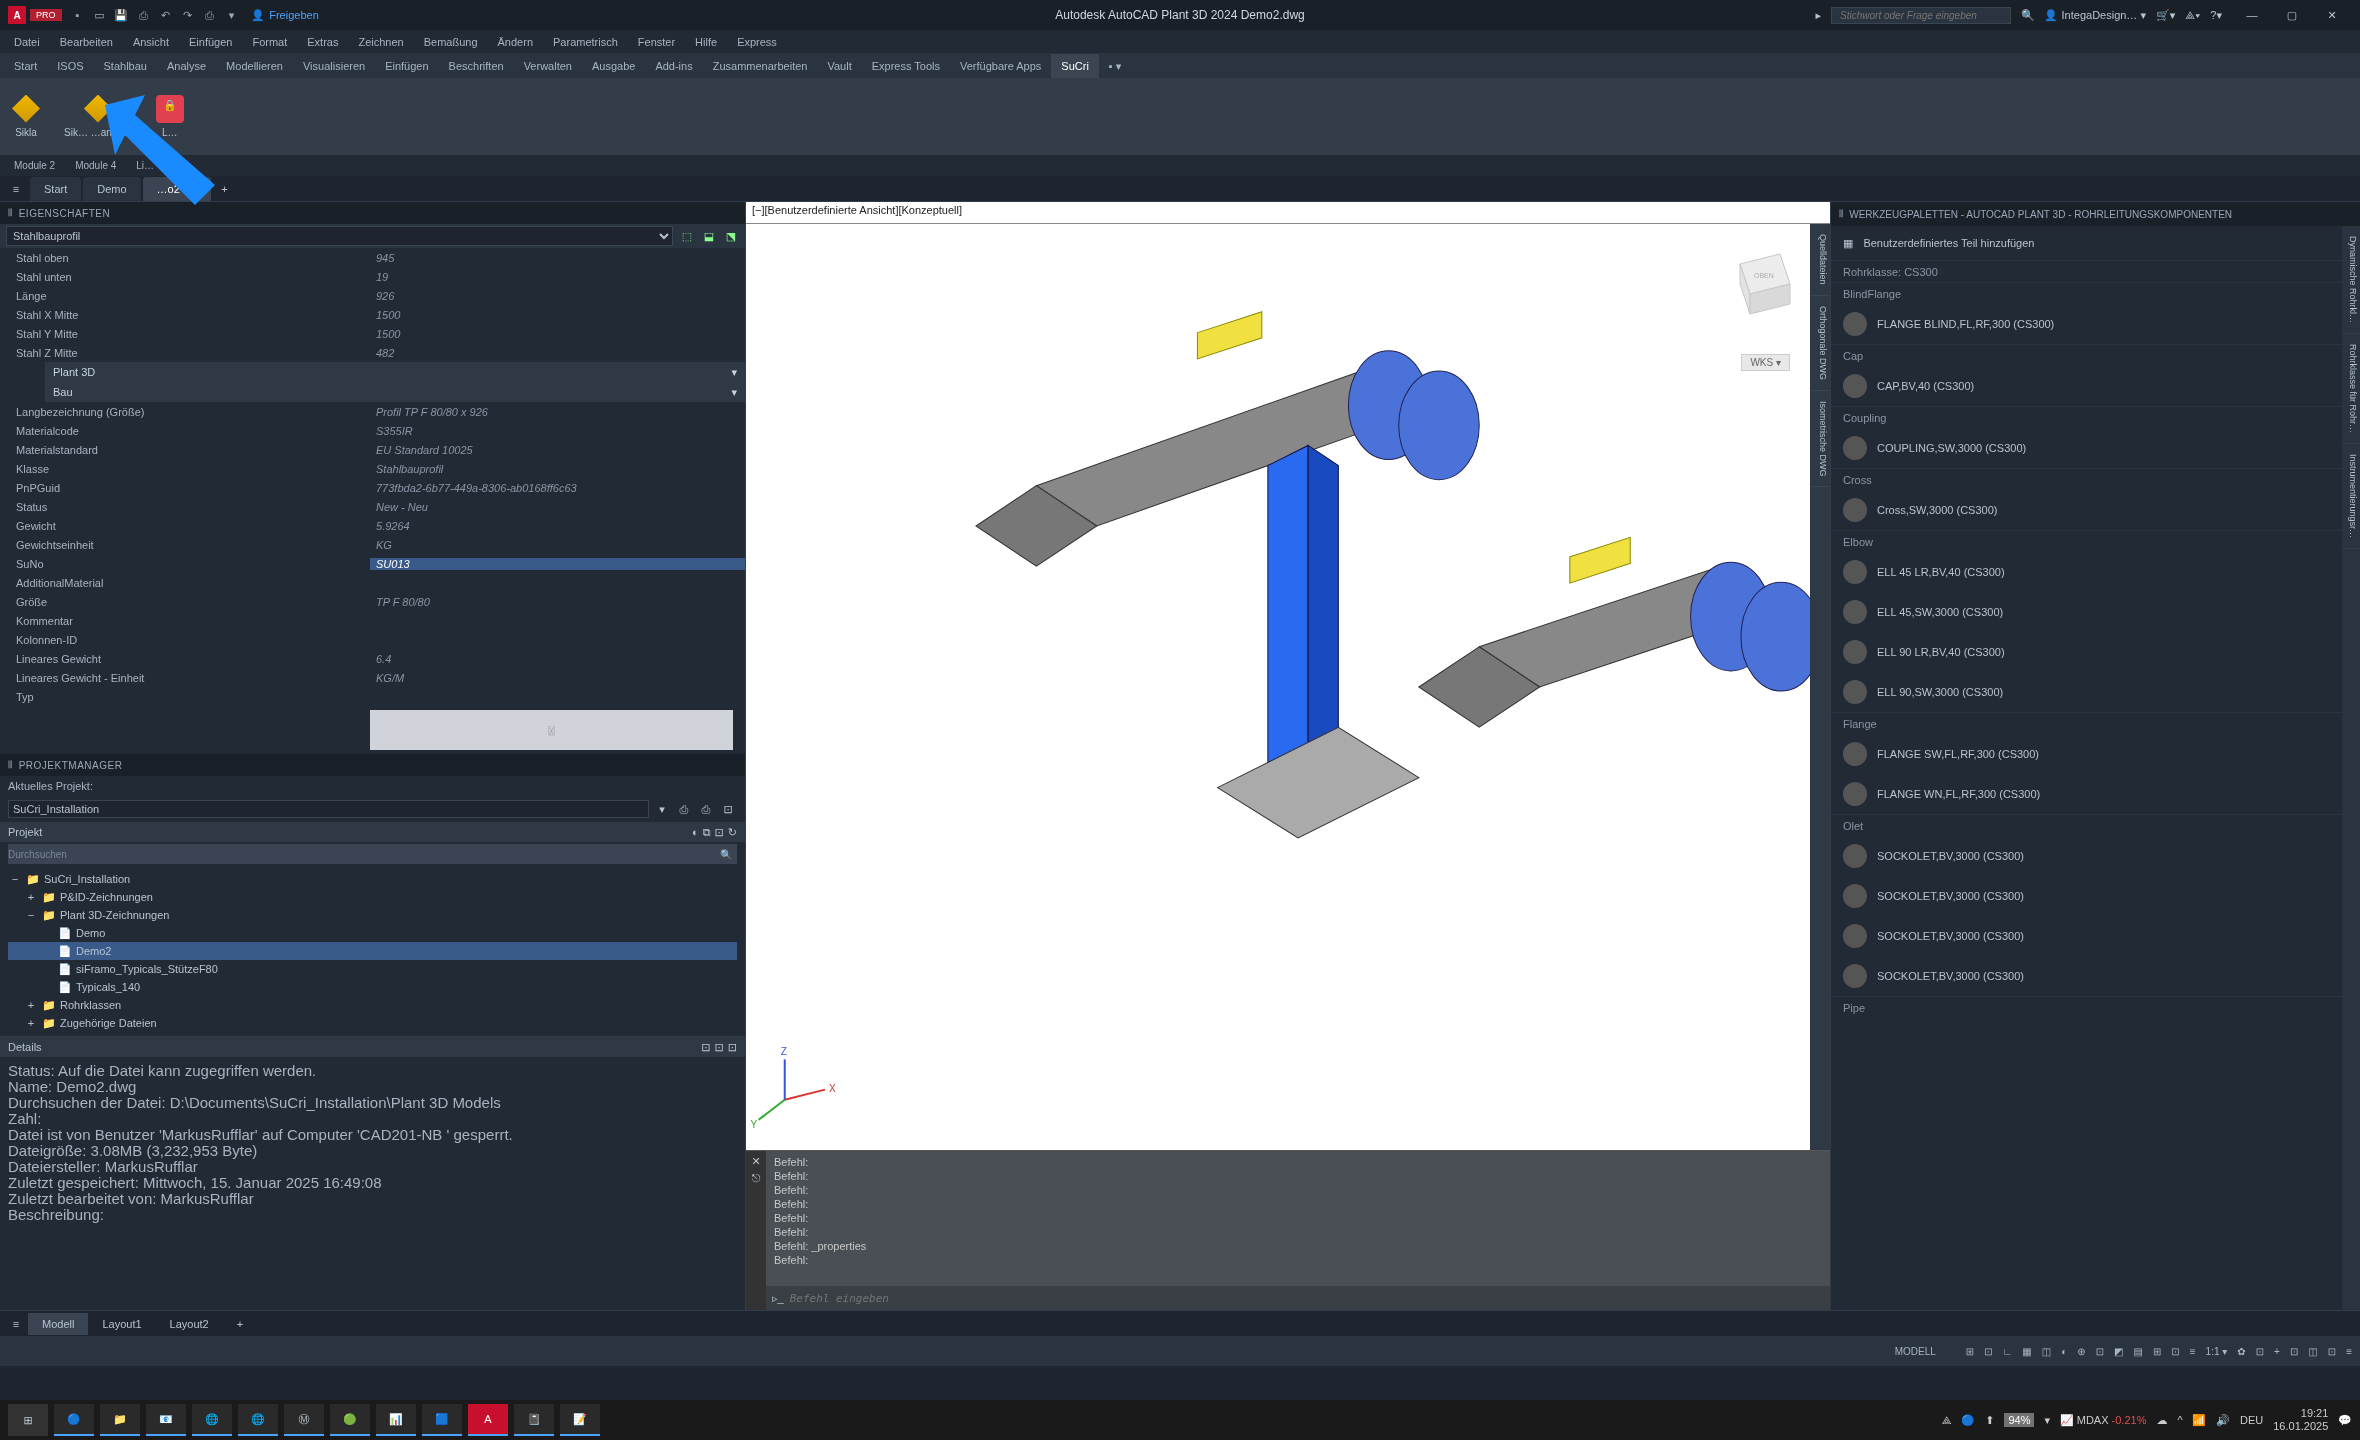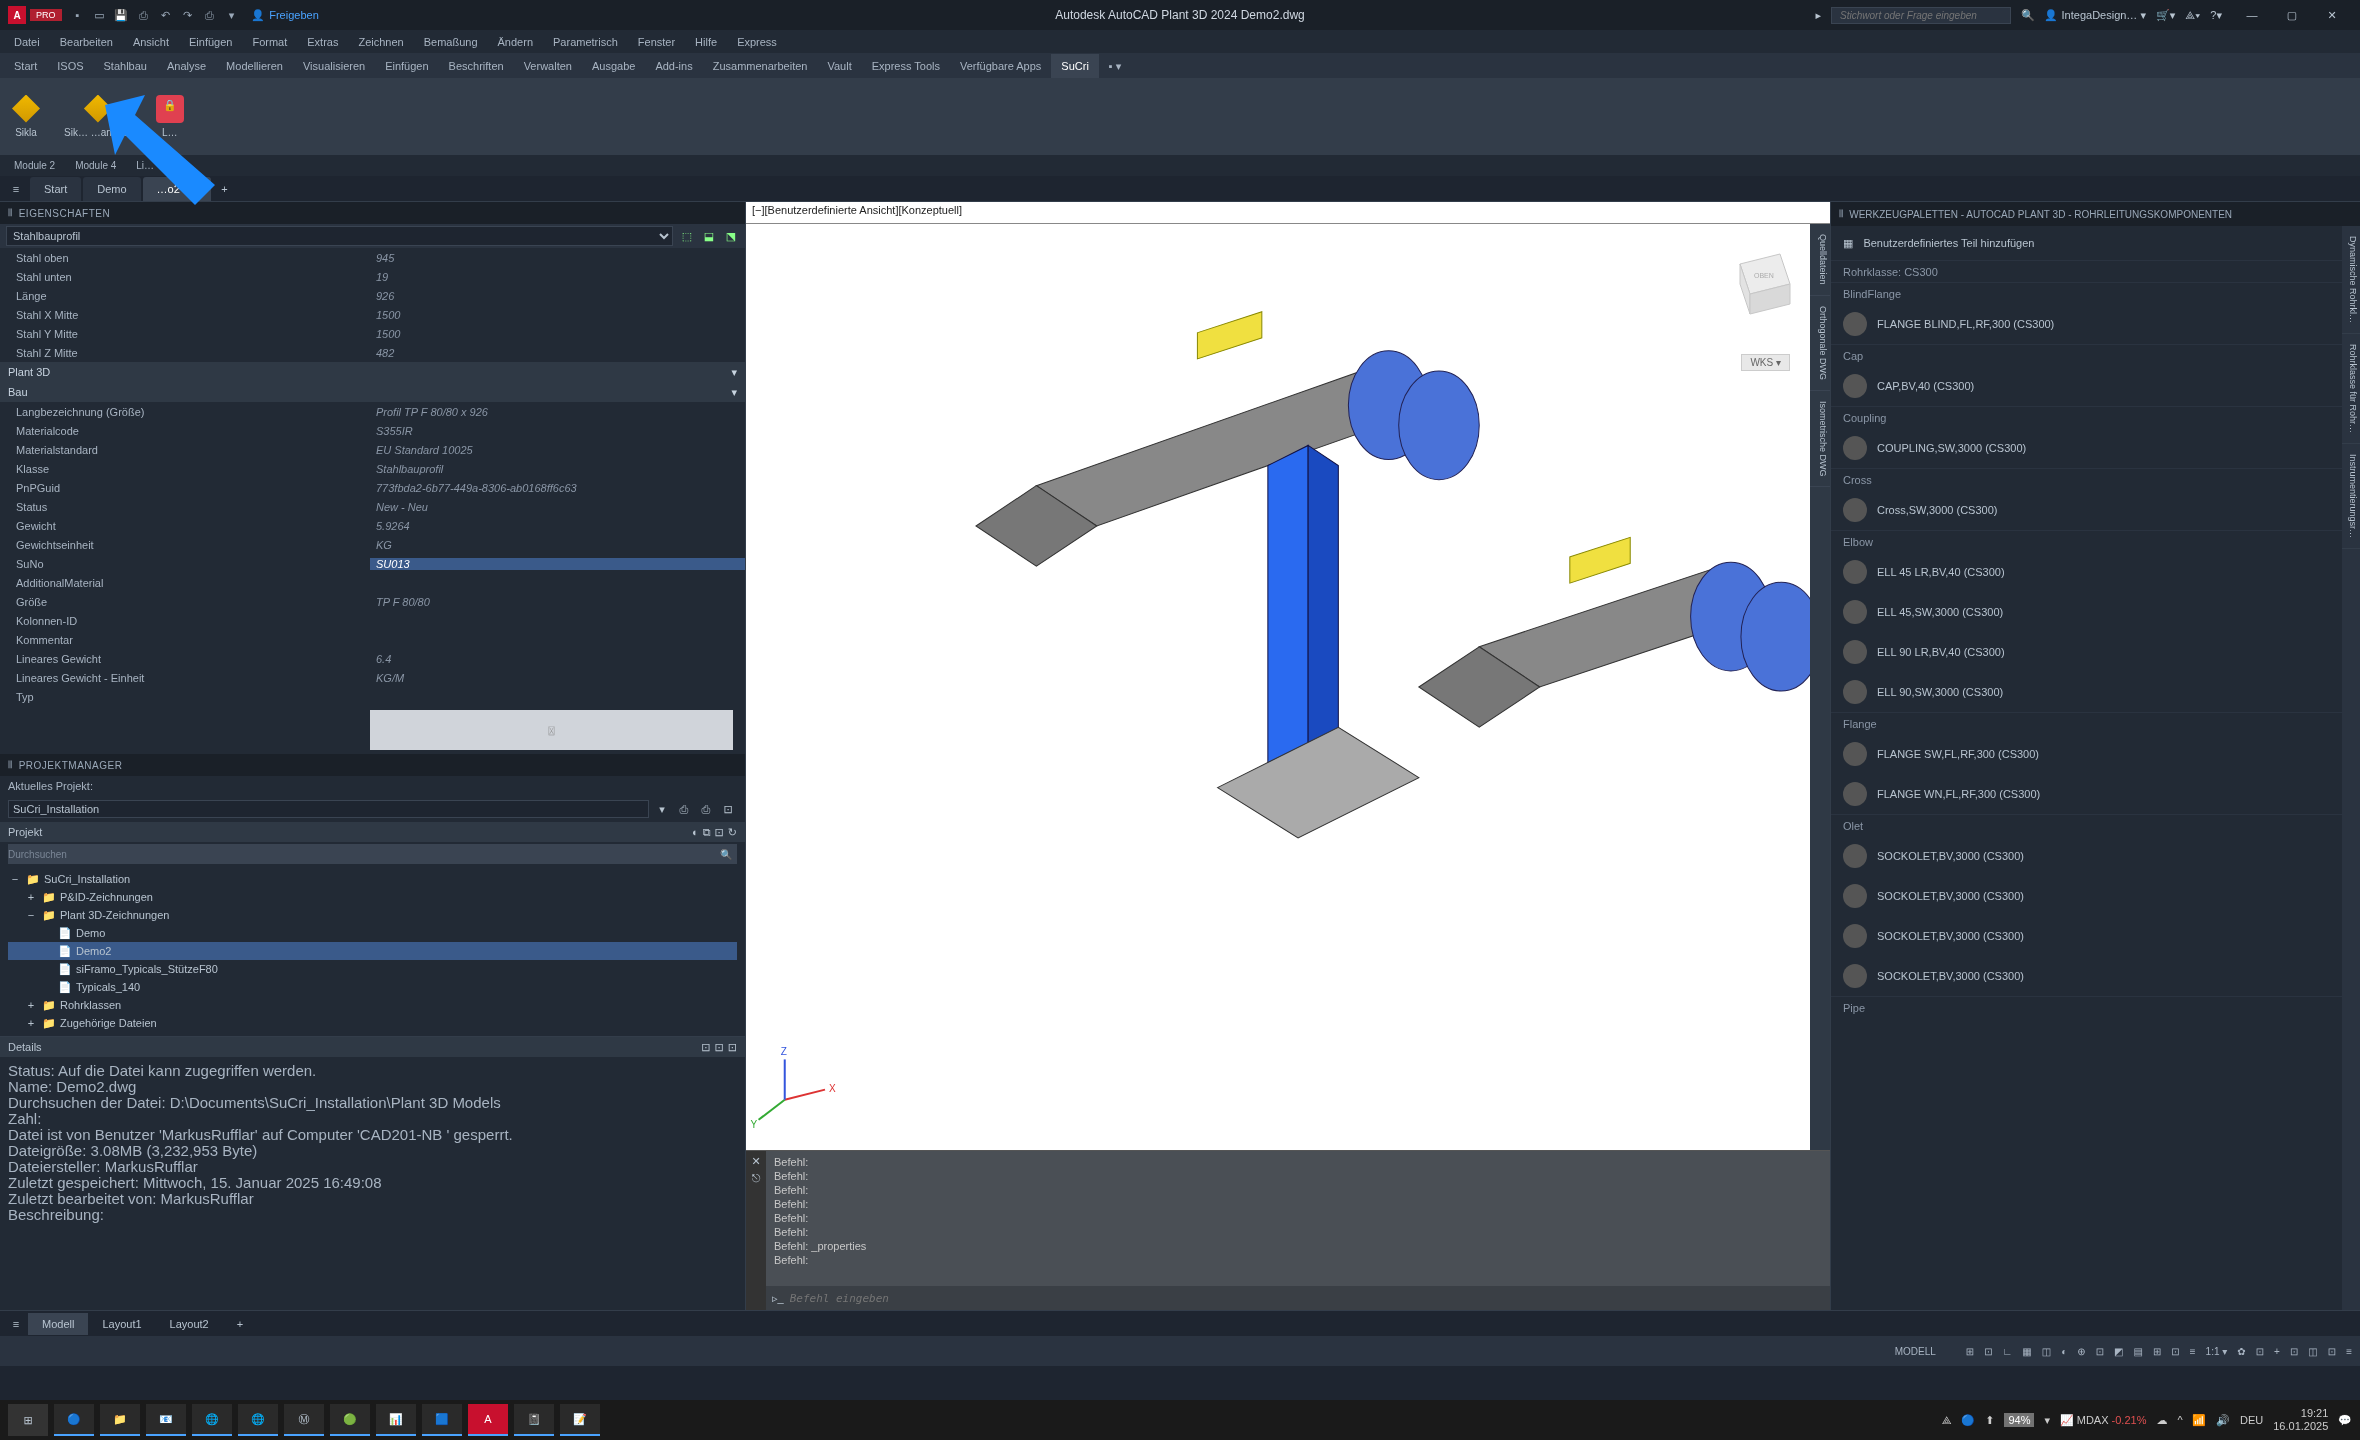--- a/index.html
+++ b/index.html
@@ -35,21 +35,21 @@
 .left-panel { width:746px; display:flex; flex-direction:column; background:#222a35; border-right:1px solid #333d4a; }
 .panel-header { height:22px; background:#1a2028; padding:0 8px; display:flex; align-items:center; font-size:10px; letter-spacing:0.5px; color:#9aa8b8; }
 .prop-filter { height:24px; background:#2a3340; display:flex; align-items:center; padding:0 6px; gap:6px; }
 .prop-filter select { flex:1; background:#1e2530; border:1px solid #3a4452; color:#b8c4d0; font-size:11px; padding:2px; }
 .prop-filter .ic { width:16px; height:16px; display:flex; align-items:center; justify-content:center; color:#88ff88; cursor:pointer; }
 .prop-grid { flex:0 0 auto; max-height:560px; overflow-y:auto; }
 .prop-row { display:flex; height:19px; align-items:center; }
 .prop-row .k { width:370px; padding-left:16px; color:#a8b4c2; font-size:11px; }
 .prop-row .v { flex:1; padding-left:6px; color:#8a96a6; font-size:11px;font-style:italic; }
 .prop-row.highlight .v { background:#3a5a8a; color:#fff; }
-.prop-section { height:20px; background:#2f3945; padding-left:8px; display:flex; align-items:center; font-size:11px; color:#c8d4e0; }
+.prop-section { height:20px; background:#2f3945; padding-left:8px; display:flex; align-items:center; font-size:11px; color:#c8d4e0;margin-left:45px; }
 .prop-section .arrow { margin-left:auto; margin-right:8px; }
 .prop-btn { height:40px; background:#d0d4da; margin:4px 12px 4px 370px; display:flex; align-items:center; justify-content:center; cursor:pointer; }
 .pm-header { height:22px; background:#1a2028; padding:0 8px; display:flex; align-items:center; font-size:10px; letter-spacing:0.5px; color:#9aa8b8; }
 .pm-row { padding:4px 8px; font-size:11px; color:#a8b4c2; }
 .pm-combo { display:flex; padding:4px 8px; gap:4px; }
 .pm-combo input { flex:1; background:#1e2530; border:1px solid #3a4452; color:#b8c4d0; padding:2px 4px; font-size:11px; }
 .pm-combo .ic { width:18px; height:18px; display:flex; align-items:center; justify-content:center; cursor:pointer; }
 .pm-bar { height:20px; background:#2f3945; display:flex; align-items:center; padding:0 8px; font-size:11px; }
 .pm-bar .icons { margin-left:auto; display:flex; gap:4px; }
 .pm-search { height:20px; background:#3a4452; text-align:center; font-size:10px; color:#7a8696; display:flex; align-items:center; justify-content:center; margin:2px 8px; }
@@ -285,25 +285,25 @@
         </div>
         <div class="prop-row">
           <div class="k">AdditionalMaterial</div>
           <div class="v"></div>
         </div>
         <div class="prop-row">
           <div class="k">Größe</div>
           <div class="v">TP F 80/80</div>
         </div>
         <div class="prop-row">
+          <div class="k">Kommentar</div>
+          <div class="v"></div>
+        </div>
+        <div class="prop-row">
           <div class="k">Kolonnen-ID</div>
-          <div class="v"></div>
-        </div>
-        <div class="prop-row">
-          <div class="k">Kommentar</div>
           <div class="v"></div>
         </div>
         <div class="prop-row">
           <div class="k">Lineares Gewicht</div>
           <div class="v">6.4</div>
         </div>
         <div class="prop-row">
           <div class="k">Lineares Gewicht - Einheit</div>
           <div class="v">KG/M</div>
         </div>

